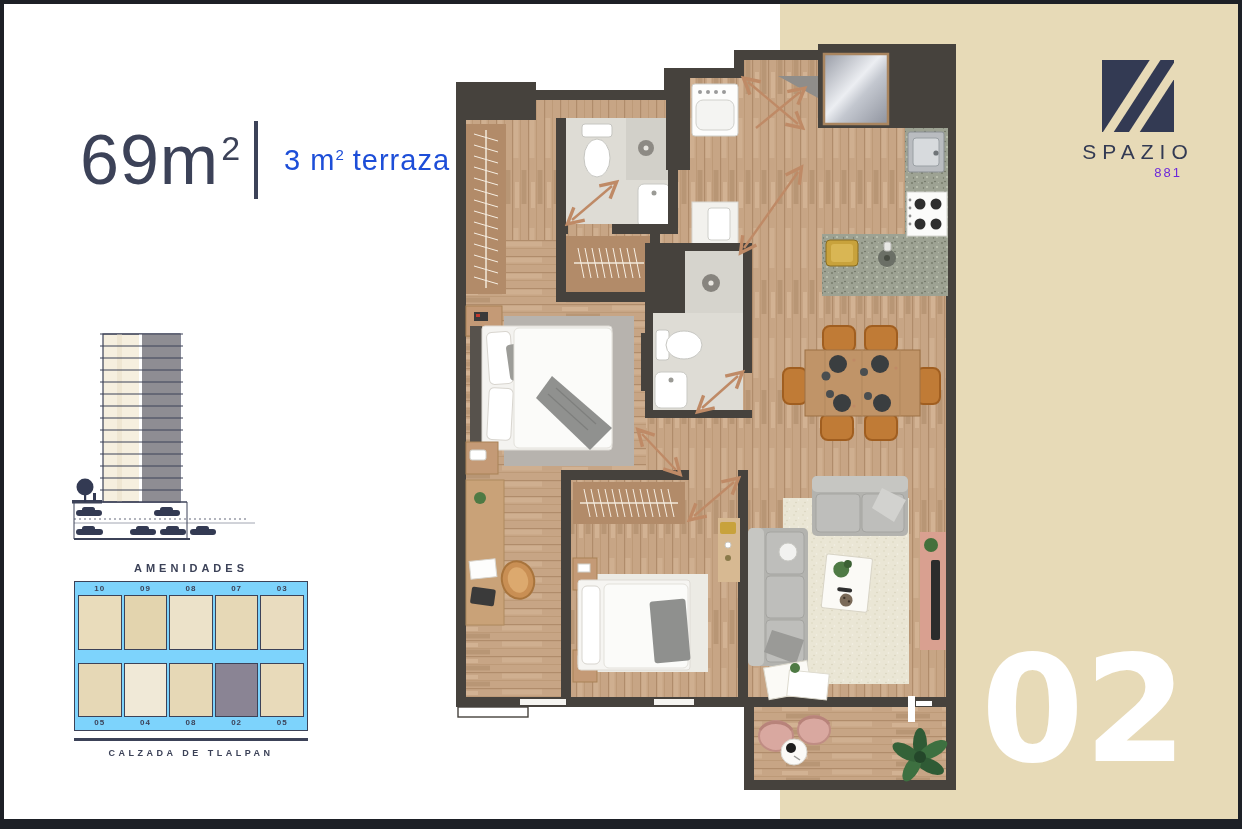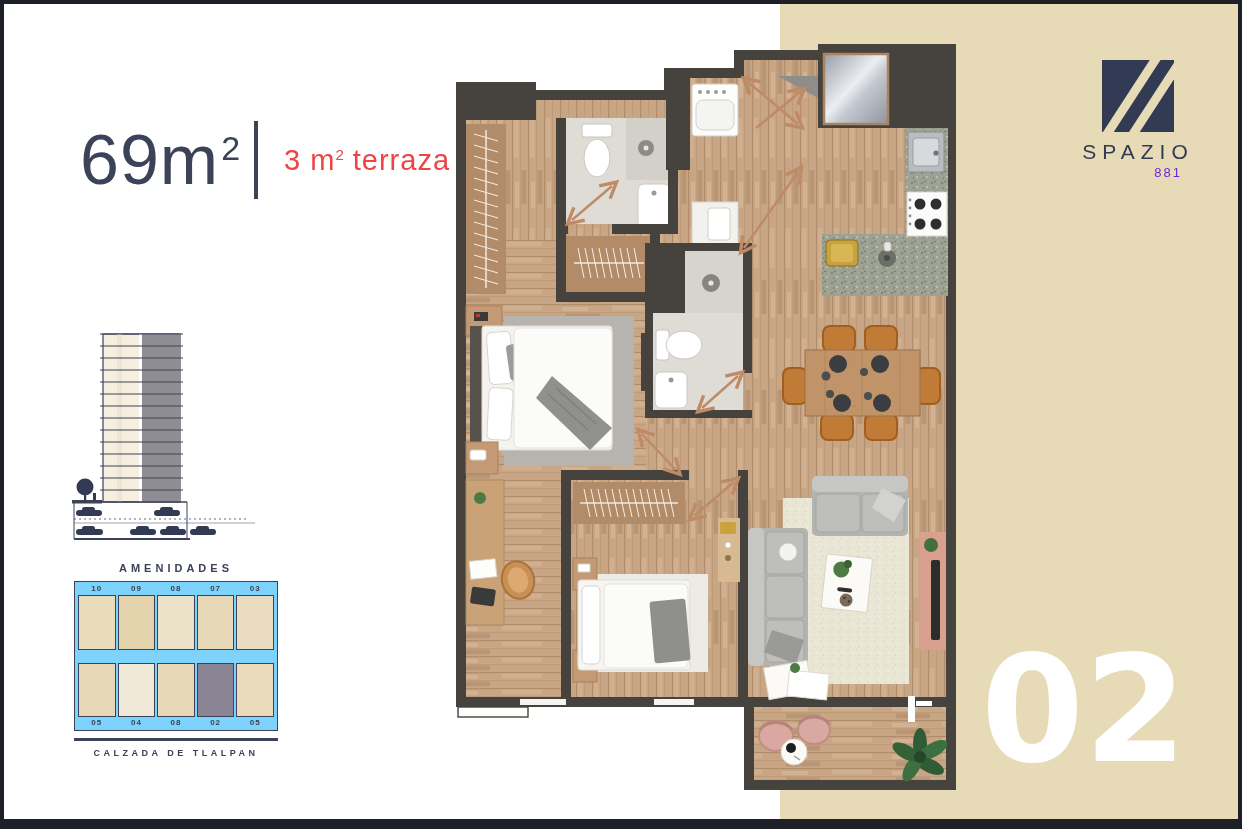--- a/index.html
+++ b/index.html
@@ -7,38 +7,38 @@
        font-family:"Liberation Sans",sans-serif;overflow:hidden;}
   .frame{position:absolute;inset:0;border:4px solid #1d2026;border-bottom-width:10px;
          z-index:60;pointer-events:none;}
   .beige-panel{position:absolute;left:780px;top:4px;right:4px;bottom:10px;background:#e7dab7;z-index:1;}
 
   
   .headline{position:absolute;left:80px;top:120px;display:flex;align-items:center;color:#3c4258;z-index:5;}
   .area-main{font-size:70px;letter-spacing:1px;font-weight:400;}
   .sup-big{font-size:34px;position:relative;top:-24px;left:2px;}
   .divider{width:4px;height:78px;background:#3c4258;margin:0 26px 0 16px;}
-  .terrace{font-size:29px;letter-spacing:1px;color:#ef4444;}
+  .terrace{font-size:29px;letter-spacing:1px;color:#1d4ed8;}
   .sup-small{font-size:15px;position:relative;top:-10px;}
   .terrace-word{margin-left:8px;}
 
   
   .brand{position:absolute;left:1082px;top:60px;width:112px;z-index:5;}
   .logo{width:72px;height:72px;margin:0 auto;background:#333a53;position:relative;overflow:hidden;}
   .logo .slash{position:absolute;top:-24px;width:9px;height:130px;background:#e7dab7;transform:rotate(33deg);}
   .slash-1{left:22px;} .slash-2{left:48px;}
   .brand-name{margin-top:8px;text-align:center;font-size:21px;letter-spacing:6px;color:#333a53;}
   .brand-num{font-size:13px;letter-spacing:2px;color:#6d28d9;text-align:right;padding-right:12px;margin-top:1px;}
 
   
   .unit-number{position:absolute;left:981px;top:636px;font-family:"DejaVu Sans",sans-serif;
                font-weight:bold;font-size:148px;line-height:1;color:#ffffff;z-index:5;}
 
   
-  .keyplan{position:absolute;left:74px;top:562px;width:204px;color:#3c4258;z-index:5;}
+  .keyplan{position:absolute;left:74px;top:562px;width:234px;color:#3c4258;z-index:5;}
   .kp-title1{text-align:center;font-size:11px;font-weight:bold;letter-spacing:4px;}
   .kp-title2{text-align:center;font-size:16px;font-weight:bold;letter-spacing:2.5px;margin-top:1px;}
   .kp-box{margin-top:7px;border:1.6px solid #3c4258;background:#7dd3fc;padding:1px 2px;}
   .kp-labels{display:flex;}
   .kp-labels span{flex:1;text-align:center;font-size:8px;letter-spacing:1px;padding:1px 0 2px 0;font-weight:bold;}
   .kp-row{display:flex;}
   .kp-row .kp-unit{flex:1;border:1.2px solid #3c4258;margin:0 1px;}
   .kp-row-top{height:55px;} .kp-row-bottom{height:54px;}
   .kp-corridor{height:13px;}
   .kp-base{height:3px;background:#3c4258;margin-top:7px;}

